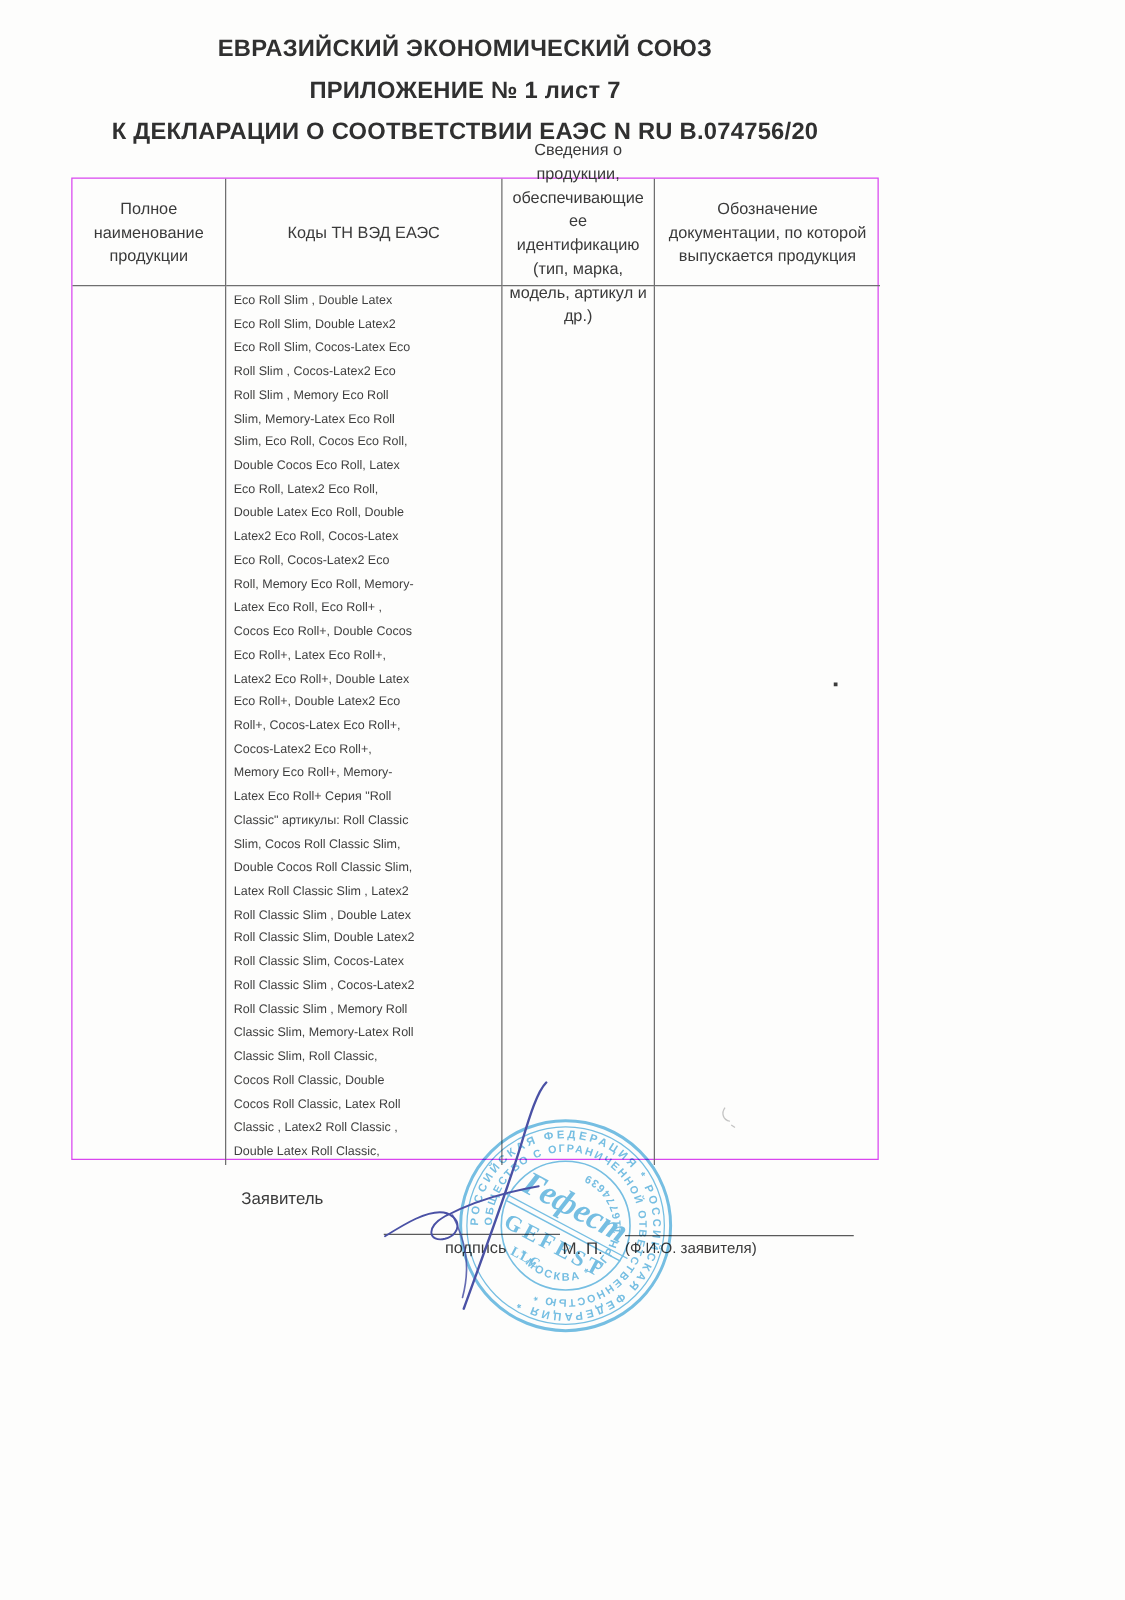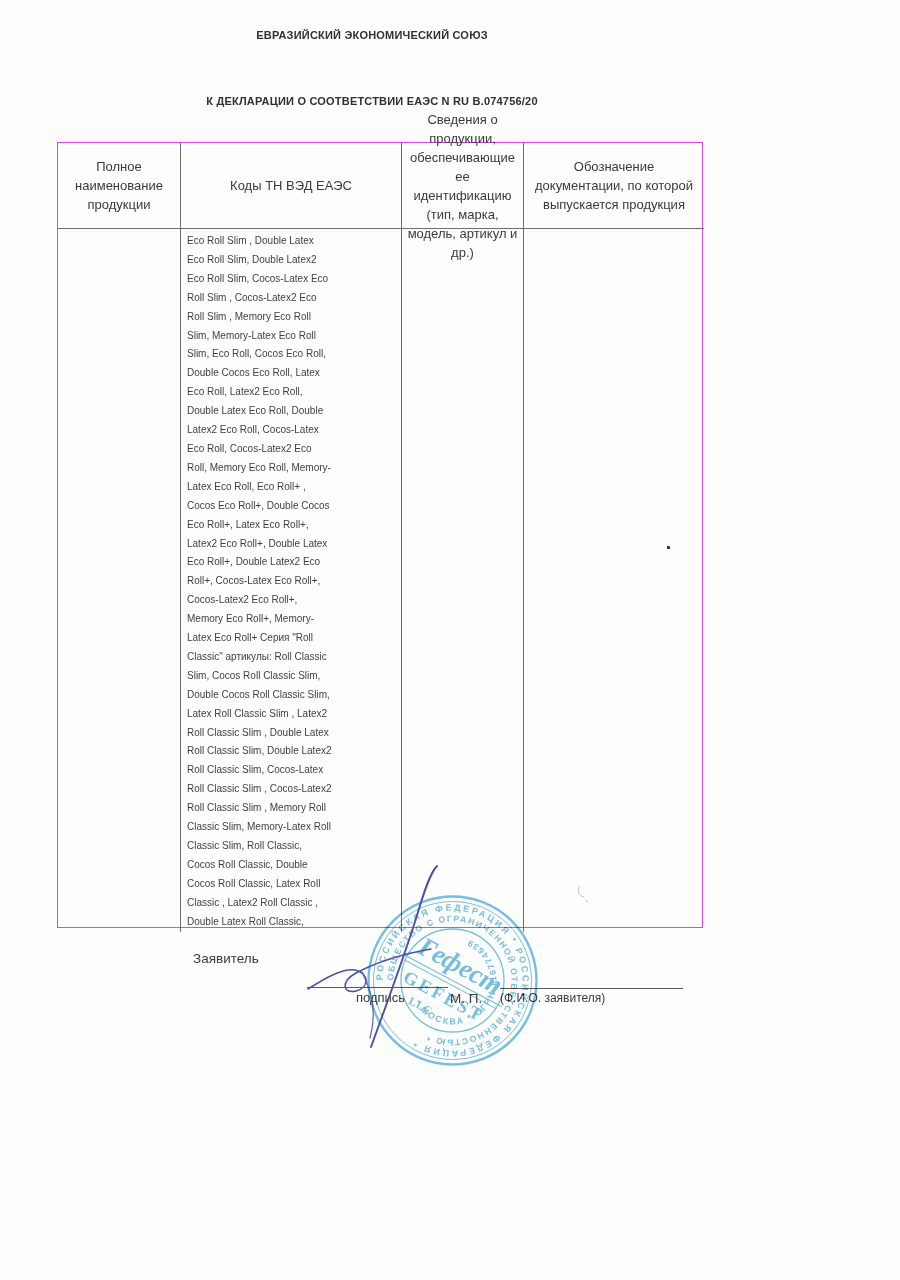--- a/index.html
+++ b/index.html
@@ -4,21 +4,21 @@
 <style>
   html,body{margin:0;padding:0;background:#e9e9e9;}
   .page{
     position:relative;width:900px;height:1280px;background:#fdfdfc;
     font-family:"Liberation Sans", sans-serif;color:#383838;overflow:hidden;
     margin:0 auto;
   }
   
   .doc-title{
     position:absolute;left:0;width:744px;text-align:center;
-    font-weight:bold;font-size:11px;color:#303030;letter-spacing:.2px;
+    font-weight:bold;font-size:19px;color:#303030;letter-spacing:.2px;
     white-space:nowrap;
   }
   .t1{top:29px;}
   .t2{top:62px;}
   .t3{top:95px;}
   
   .decl-table{
     position:absolute;left:57px;top:142px;width:646px;height:786px;
     display:grid;grid-template-columns:123px 221px 122px 180px;
     grid-template-rows:86px 1fr;
@@ -60,20 +60,21 @@
   .center-caps{font-family:"Liberation Serif",serif;font-weight:bold;font-size:18px;letter-spacing:3px;}
   .center-llc{font-family:"Liberation Serif",serif;font-weight:bold;font-size:11px;letter-spacing:1px;}
   .pen{position:absolute;left:0;top:0;z-index:4;pointer-events:none;}
 </style>
 </head>
 <body>
 
 <div class="page">
 
   <div class="doc-title t1">ЕВРАЗИЙСКИЙ ЭКОНОМИЧЕСКИЙ СОЮЗ</div>
+  <div class="doc-title t2">ПРИЛОЖЕНИЕ № 1 лист 7</div>
   <div class="doc-title t3">К ДЕКЛАРАЦИИ О СООТВЕТСТВИИ ЕАЭС N RU В.074756/20</div>
 
   <div class="decl-table">
     <div class="cell hcell">Полное наименование продукции</div>
     <div class="cell hcell">Коды ТН ВЭД ЕАЭС</div>
     <div class="cell hcell">Сведения о продукции, обеспечивающие ее идентификацию (тип, марка, модель, артикул и др.)</div>
     <div class="cell hcell">Обозначение документации, по которой выпускается продукция</div>
     <div class="cell bcell"></div>
     <div class="cell bcell">
       <div class="lines">

